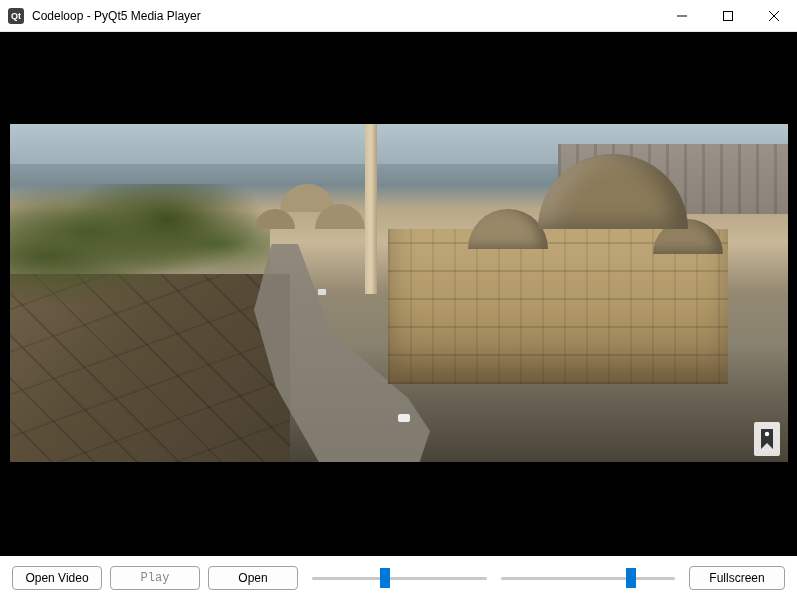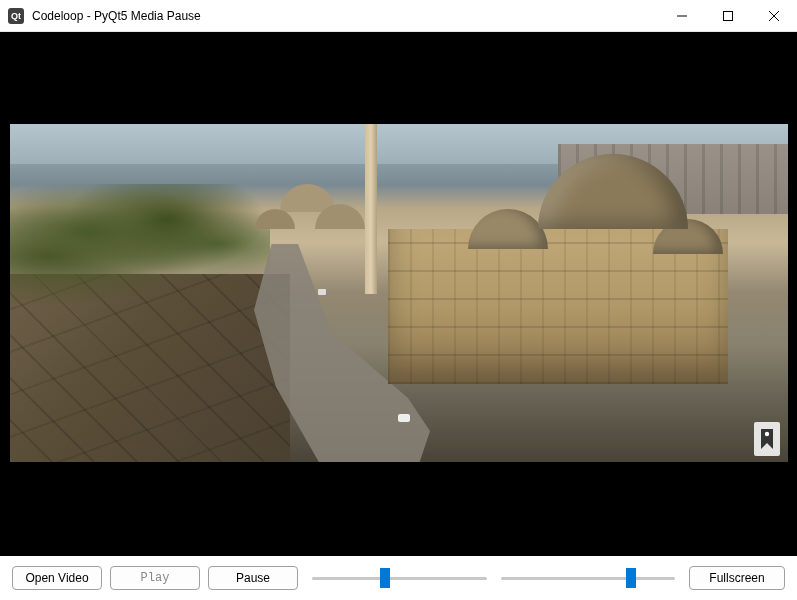--- a/index.html
+++ b/index.html
@@ -231,21 +231,21 @@
     .fullscreen-btn { width: 96px; }
   </style>
 </head>
 <body>
 
 <div class="window">
   <div class="titlebar">
     <div class="titlebar-icon">
       <span>Qt</span>
     </div>
-    <div class="titlebar-text">Codeloop - PyQt5 Media Pause</div>
+    <div class="titlebar-text">Codeloop - PyQt5 Media Player</div>
     <div class="titlebar-controls">
       <button class="titlebar-btn">
         <svg width="10" height="10" viewBox="0 0 10 10">
             <path d="M0 5 H10" stroke="#000" stroke-width="1"></path>
           </svg>
       </button>
       <button class="titlebar-btn">
         <svg width="10" height="10" viewBox="0 0 10 10">
             <rect x="0.5" y="0.5" width="9" height="9" fill="none" stroke="#000" stroke-width="1"></rect>
           </svg>
@@ -283,21 +283,21 @@
               <path d="M3 3 L3 23 L9 17 L15 23 L15 3 Z" fill="#333"></path>
               <circle cx="9" cy="8" r="2.2" fill="#fff"></circle>
             </svg>
         </div>
       </div>
     </div>
 
     <div class="controls">
       <button class="ctrl-btn w-open">Open Video</button>
       <button class="ctrl-btn w-std" id="play-btn" disabled="">Play</button>
-      <button class="ctrl-btn w-std">Pause</button>
+      <button class="ctrl-btn w-std">Open</button>
       <div class="slider-wrap">
         <div class="slider" style="flex:1;">
           <div class="slider-track"></div>
           <div class="slider-thumb" id="pos-thumb" style="left: 42%;"></div>
         </div>
         <div style="width:14px;"></div>
         <div class="slider" style="flex:1;">
           <div class="slider-track"></div>
           <div class="slider-thumb" id="vol-thumb" style="left: 75%;"></div>
         </div>

